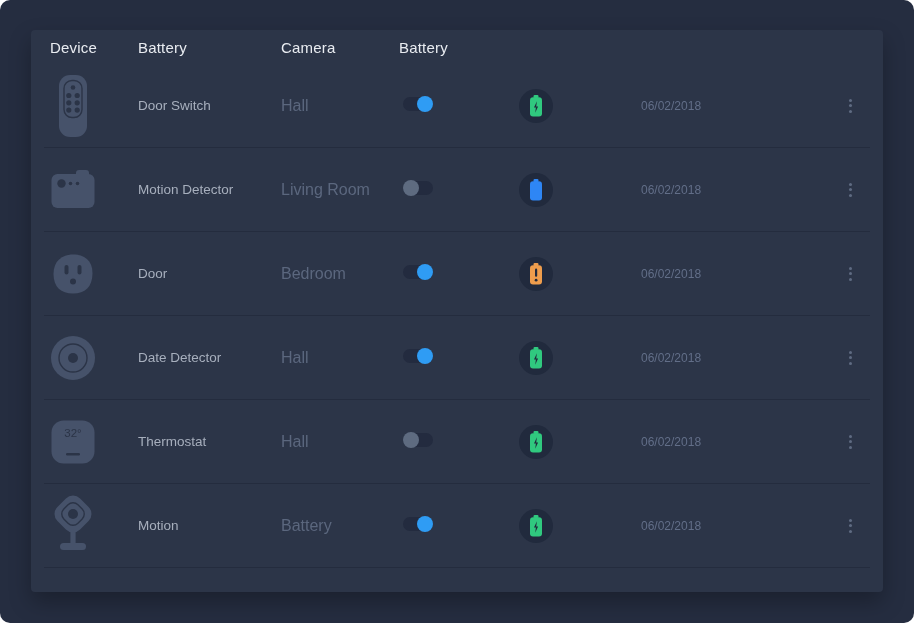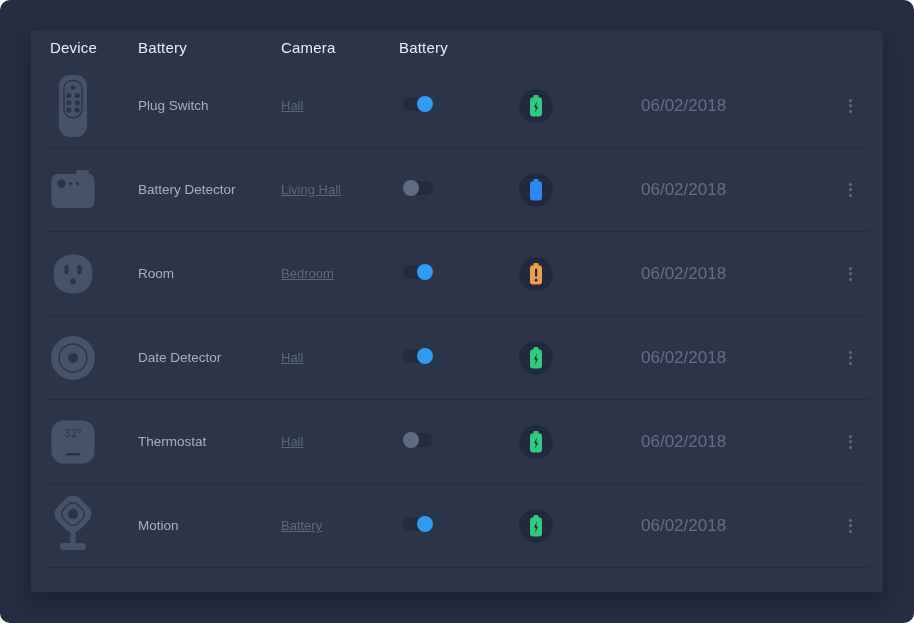--- a/index.html
+++ b/index.html
@@ -28,22 +28,22 @@
   .row.header { height: 34px; }
   .row.data { height: 84px; border-bottom: 1px solid var(--divider, #242c3e); }
   .cell { padding-left: 6px; }
   .header .cell {
     color: var(--header-text, #e9ecf1);
     font-size: 15px;
     font-weight: 400;
     letter-spacing: 0.2px;
   }
   .name-cell { color: var(--name-text, #a7afbd); font-size: 13.5px; }
-  .location-cell { color: var(--location-text, #5b677e); font-size: 13px; text-decoration: underline; }
-  .date-cell { color: var(--date-text, #626e88); font-size: 17px; }
+  .location-cell { color: var(--location-text, #5b677e); font-size: 16px; }
+  .date-cell { color: var(--date-text, #626e88); font-size: 12px; }
   .device-cell { display: flex; align-items: center; }
   .device-icon { display: inline-flex; margin-left: 0px; }
 
   
   .toggle {
     position: relative;
     display: inline-block;
     width: 30px; height: 14px;
     margin-left: 4px;
     border-radius: 7px;
@@ -107,21 +107,21 @@
       <circle cx="23" cy="14.5" r="2.3" fill="#2b3447"></circle>
       <circle cx="18.8" cy="22.5" r="2.6" fill="#2b3447"></circle>
                 <circle cx="27.2" cy="22.5" r="2.6" fill="#2b3447"></circle>
       <circle cx="18.8" cy="29.8" r="2.6" fill="#2b3447"></circle>
                 <circle cx="27.2" cy="29.8" r="2.6" fill="#2b3447"></circle>
       <circle cx="18.8" cy="37.1" r="2.6" fill="#2b3447"></circle>
                 <circle cx="27.2" cy="37.1" r="2.6" fill="#2b3447"></circle>
     </svg>
             </span>
           </div>
-    <div class="cell name-cell">Plug Switch</div>
+    <div class="cell name-cell">Door Switch</div>
     <div class="cell location-cell">Hall</div>
     <div class="cell"><span class="toggle on"><span class="knob"></span></span></div>
     <div class="cell"><span class="battery-badge">
               <svg width="16" height="22" viewBox="0 0 16 22">
       <rect x="5.5" y="0" width="5" height="3" rx="1.2" fill="#30c97f"></rect>
       <rect x="2" y="2.2" width="12" height="19.3" rx="3" fill="#30c97f"></rect>
       <path d="M8.9 6.2 L6 12.4 L7.9 12.4 L7.2 17.8 L10.1 11.6 L8.2 11.6 Z" fill="#212a3d"></path>
     </svg>
             </span></div>
     <div class="cell date-cell">06/02/2018</div>
@@ -137,22 +137,22 @@
             <span class="device-icon">
               <svg width="46" height="46" viewBox="0 0 46 46">
       <rect x="26" y="3" width="13" height="10" rx="3" fill="#46526a"></rect>
       <rect x="1.5" y="7" width="43" height="34" rx="6" fill="#46526a"></rect>
       <circle cx="11.5" cy="16.5" r="4.2" fill="#2b3447"></circle>
       <circle cx="20.5" cy="16.5" r="1.8" fill="#2b3447"></circle>
       <circle cx="27.5" cy="16.5" r="1.8" fill="#2b3447"></circle>
     </svg>
             </span>
           </div>
-    <div class="cell name-cell">Battery Detector</div>
-    <div class="cell location-cell">Living Hall</div>
+    <div class="cell name-cell">Motion Detector</div>
+    <div class="cell location-cell">Living Room</div>
     <div class="cell"><span class="toggle off"><span class="knob"></span></span></div>
     <div class="cell"><span class="battery-badge">
               <svg width="16" height="22" viewBox="0 0 16 22">
       <rect x="5.5" y="0" width="5" height="3" rx="1.2" fill="#2e86f5"></rect>
       <rect x="2" y="2.2" width="12" height="19.3" rx="3" fill="#2e86f5"></rect>
 
     </svg>
             </span></div>
     <div class="cell date-cell">06/02/2018</div>
     <div class="cell kebab">
@@ -166,21 +166,21 @@
     <div class="cell device-cell">
             <span class="device-icon">
               <svg width="46" height="46" viewBox="0 0 46 46">
       <path d="M23 3.5 C34 3.5 42.5 9 42.5 22 C42.5 36 35 42.5 23 42.5 C11 42.5 3.5 36 3.5 23 C3.5 10 12 3.5 23 3.5 Z" fill="#46526a"></path>
       <rect x="14.5" y="14" width="4" height="9.5" rx="2" fill="#2b3447"></rect>
       <rect x="27.5" y="14" width="4" height="9.5" rx="2" fill="#2b3447"></rect>
       <circle cx="23" cy="30.5" r="3" fill="#2b3447"></circle>
     </svg>
             </span>
           </div>
-    <div class="cell name-cell">Room</div>
+    <div class="cell name-cell">Door</div>
     <div class="cell location-cell">Bedroom</div>
     <div class="cell"><span class="toggle on"><span class="knob"></span></span></div>
     <div class="cell"><span class="battery-badge">
               <svg width="16" height="22" viewBox="0 0 16 22">
       <rect x="5.5" y="0" width="5" height="3" rx="1.2" fill="#ee9d4d"></rect>
       <rect x="2" y="2.2" width="12" height="19.3" rx="3" fill="#ee9d4d"></rect>
       <rect x="7" y="5.6" width="2.2" height="8.2" rx="1.1" fill="#212a3d"></rect>
                 <circle cx="8.1" cy="17.2" r="1.4" fill="#212a3d"></circle>
     </svg>
             </span></div>

